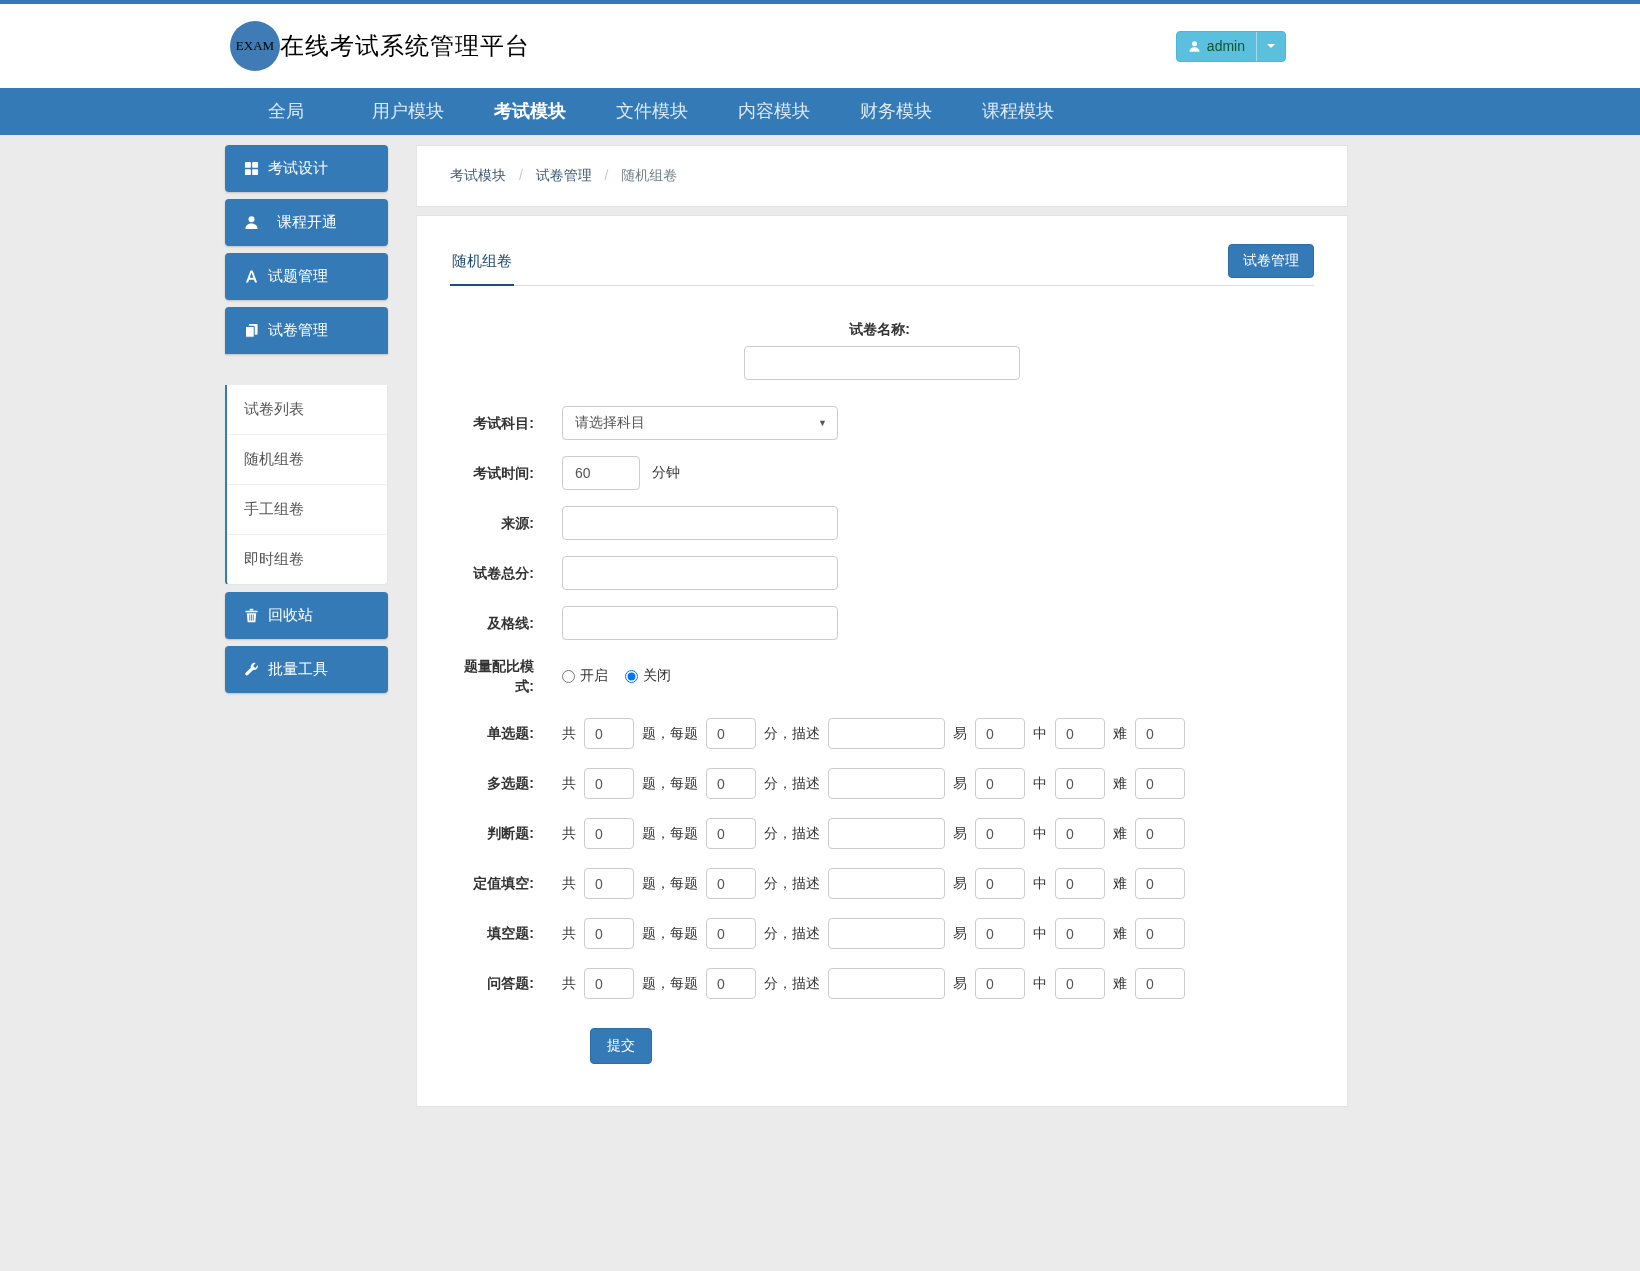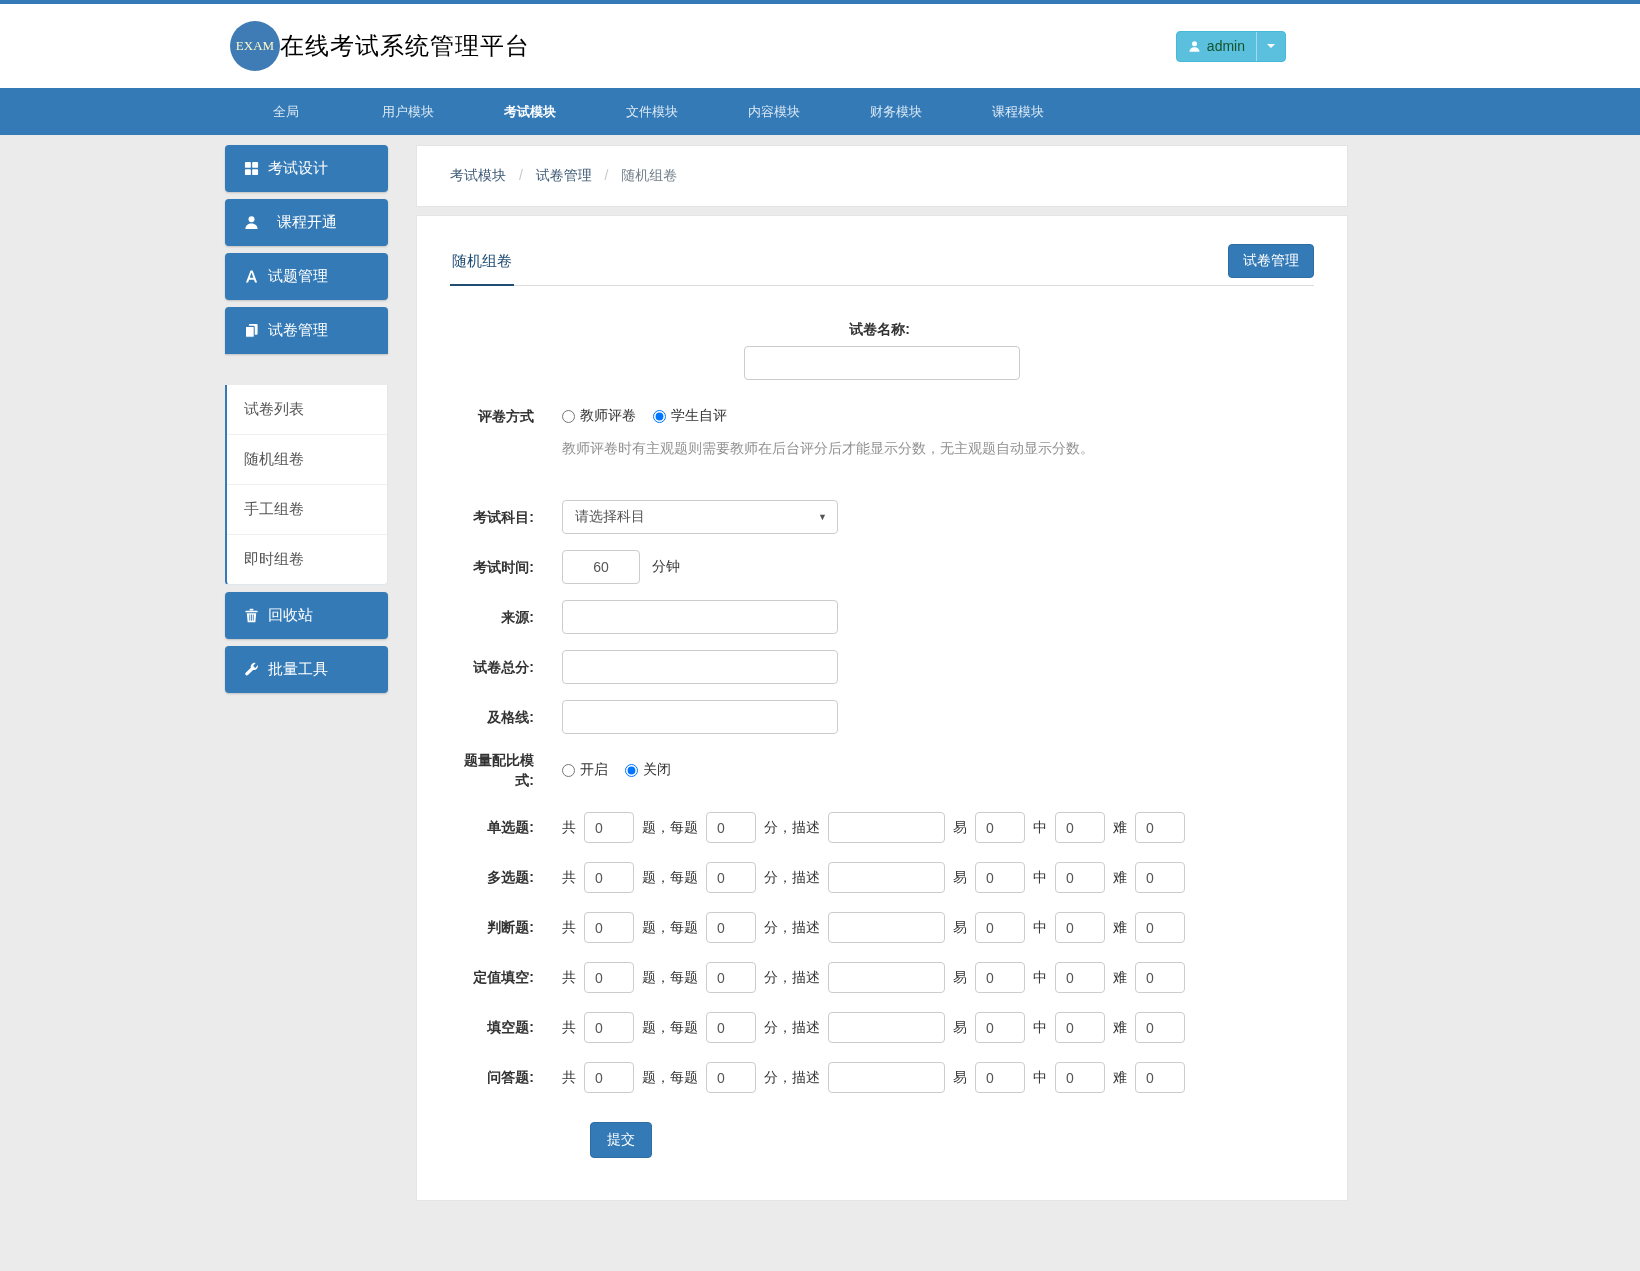--- a/index.html
+++ b/index.html
@@ -10,33 +10,33 @@
     color:#333;
     font-size:14px;
     width:1640px;
   }
   .top-strip { height:4px; background:#337ab7; }
 
   
   .header { background:#fff; height:84px; }
   .header-inner { margin-left:230px; width:1056px; height:100%; display:flex; align-items:center; justify-content:space-between; }
   .brand { display:flex; align-items:center; }
-  .logo-circle { width:50px; height:50px; border-radius:50%; background:#3f7cb6; color:#fef9c3;
+  .logo-circle { width:50px; height:50px; border-radius:50%; background:#3f7cb6; color:#000000;
     display:flex; align-items:center; justify-content:center;
     font-family:"Liberation Serif", serif; font-size:13px; }
   .site-title { font-size:24px; color:#000000; letter-spacing:1px; }
   .admin-btn { display:flex; background:#5bc0de; border:1px solid #46b8da; border-radius:4px; color:#14532d; height:31px; cursor:pointer; }
   .admin-main { display:flex; align-items:center; gap:6px; padding:0 11px; font-size:14px; }
   .admin-caret-seg { display:flex; align-items:center; padding:0 10px; border-left:1px solid rgba(255,255,255,0.45); }
   .caret-down { width:0; height:0; border-left:4px solid transparent; border-right:4px solid transparent; border-top:4px solid #fff; }
 
   
   .nav { background:#337ab7; height:47px; }
   .nav-inner { margin-left:225px; display:flex; }
-  .nav-item { width:122px; text-align:center; line-height:47px; color:#dce9f5; font-size:13px; cursor:pointer; }
+  .nav-item { width:122px; text-align:center; line-height:47px; color:#dce9f5; font-size:18px; cursor:pointer; }
   .nav-item.active { color:#fff; font-weight:bold; }
 
   
   .layout { display:flex; align-items:flex-start; margin:10px 0 0 225px; width:1123px; }
   .sidebar { width:163px; margin-right:28px; flex-shrink:0; }
   .side-btn { background:#337ab7; color:#fff; border-radius:4px; margin-bottom:7px;
     padding:14px 10px 14px 19px; font-size:15px; display:flex; align-items:center; gap:9px;
     box-shadow:0 1px 2px rgba(0,0,0,0.18); cursor:pointer; }
   .side-btn svg { width:15px; height:15px; flex-shrink:0; }
   .side-btn.group-open { border-radius:4px 4px 0 0; margin-bottom:0; }
@@ -63,21 +63,21 @@
   .form-group { display:flex; align-items:center; margin-bottom:16px; }
   .form-group.top { align-items:flex-start; }
   .form-group.mb-lg { margin-bottom:26px;flex-direction:column; }
   .form-group.mb-xl { margin-bottom:42px; }
   .form-label { width:112px; padding-right:28px; flex-shrink:0; text-align:right;
     font-weight:bold; color:#333; font-size:14px; line-height:34px; }
   .form-group.top .form-label { line-height:20px; }
   .input { height:34px; border:1px solid #ccc; border-radius:4px; padding:0 12px;
     font-size:14px; color:#555; font-family:"Liberation Sans", sans-serif; background:#fff; outline:none; }
   .w-main { width:276px; }
-  .w-time { width:78px;text-align:center; }
+  .w-time { width:78px; }
   .unit { margin-left:12px; color:#333; }
   .fake-select { width:276px; height:34px; border:1px solid #ccc; border-radius:4px; background:#fff;
     display:flex; align-items:center; justify-content:space-between; padding:0 10px 0 12px; color:#555; cursor:pointer; }
   .select-caret { font-size:9px; color:#555; }
   .radio-line { display:flex; align-items:center; gap:17px; min-height:20px; }
   .radio-opt { display:flex; align-items:center; gap:5px; cursor:pointer; color:#333; }
   .radio-opt input { margin:0; }
   .help-text { color:#919191; font-size:14px; margin-top:14px; }
 
   .type-group { display:inline-flex; }
@@ -202,36 +202,20 @@
       <div class="tab-row">
         <span class="tab">随机组卷</span>
         <button class="manage-btn">试卷管理</button>
       </div>
 
       <div class="form-group mb-lg">
         <div class="form-label">试卷名称:</div>
         <input class="input w-main" value="" style="">
       </div>
 
-      <div class="form-group top mb-xl">
-        <div class="form-label">评卷方式</div>
-        <div>
-          <div class="radio-line">
-            <label class="radio-opt">
-              <input type="radio" name="grading" style="">
-              <span>教师评卷</span>
-            </label>
-            <label class="radio-opt">
-              <input type="radio" name="grading" checked="" style="">
-              <span>学生自评</span>
-            </label>
-          </div>
-          <div class="help-text">教师评卷时有主观题则需要教师在后台评分后才能显示分数，无主观题自动显示分数。</div>
-        </div>
-      </div>
 
       <div class="form-group">
         <div class="form-label">考试科目:</div>
         <div class="fake-select">
           <span>请选择科目</span>
           <span class="select-caret">▼</span>
         </div>
       </div>
 
       <div class="form-group">

